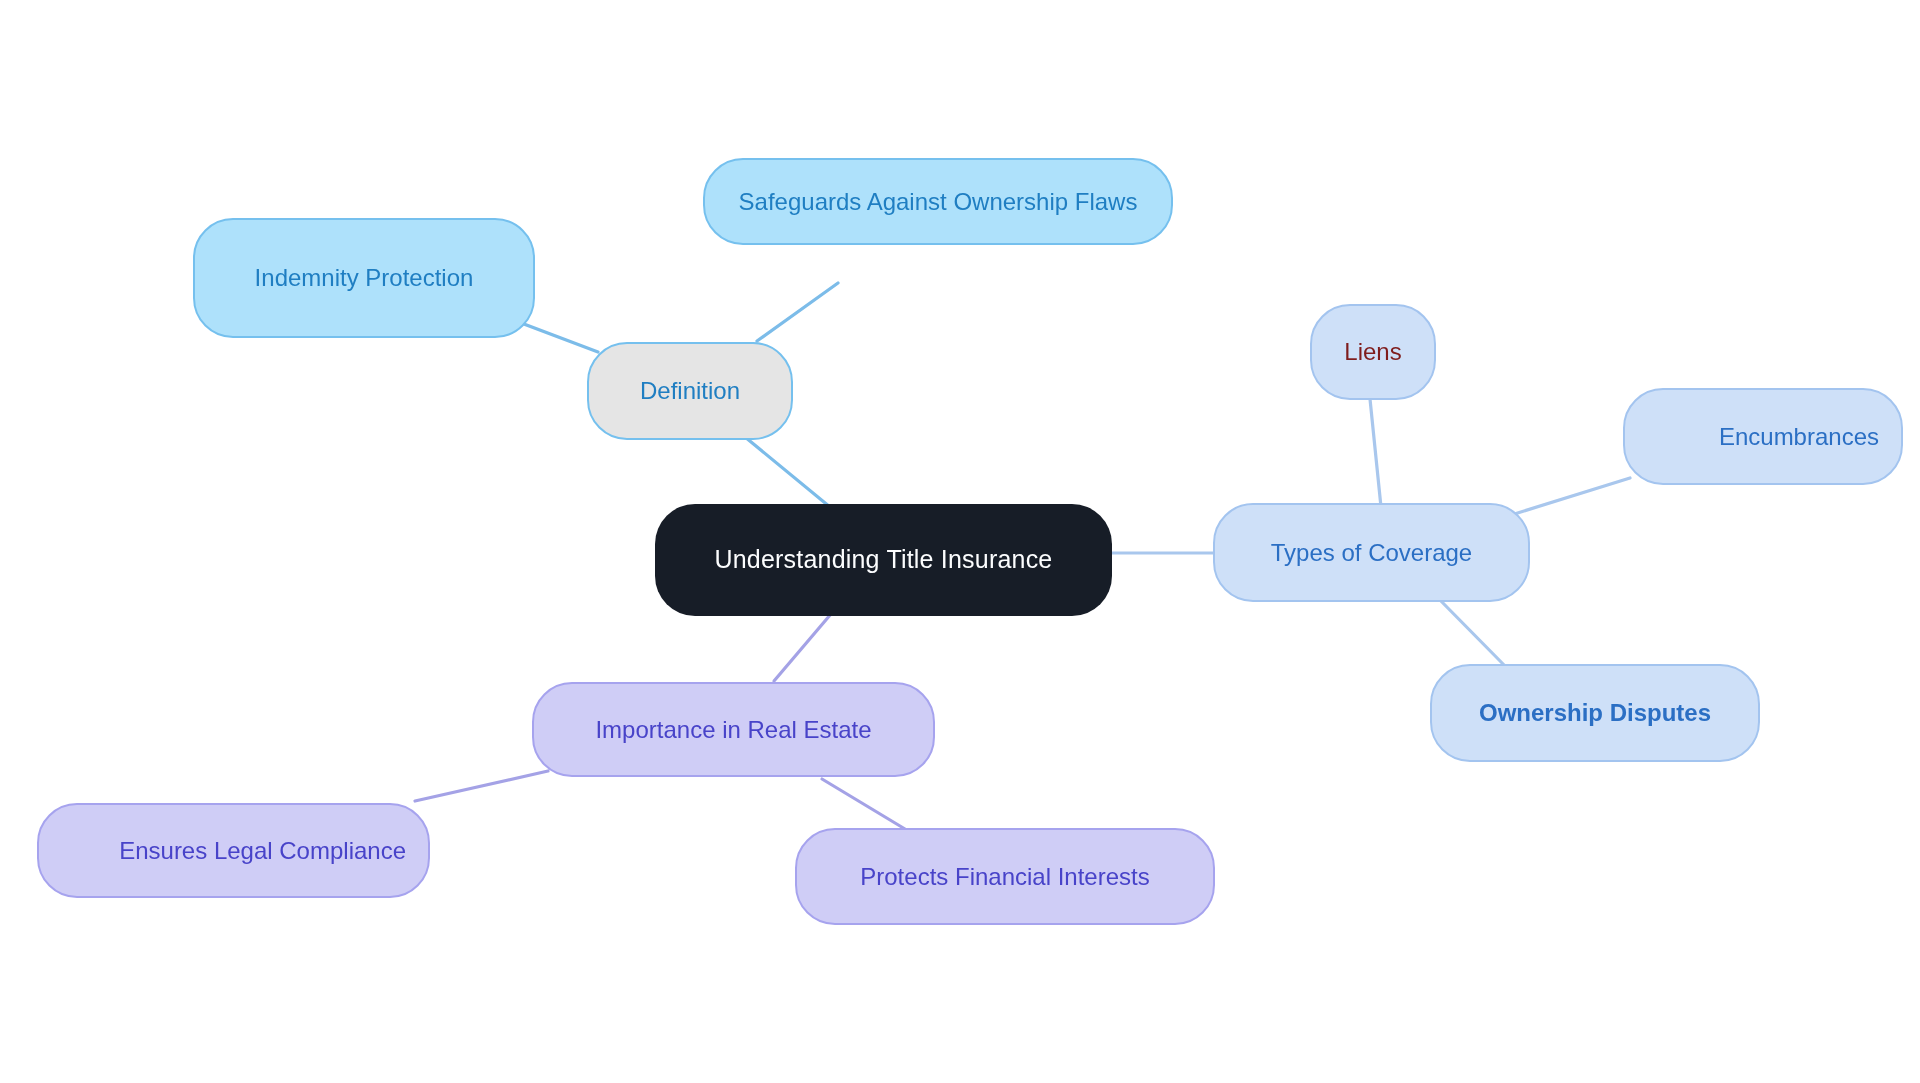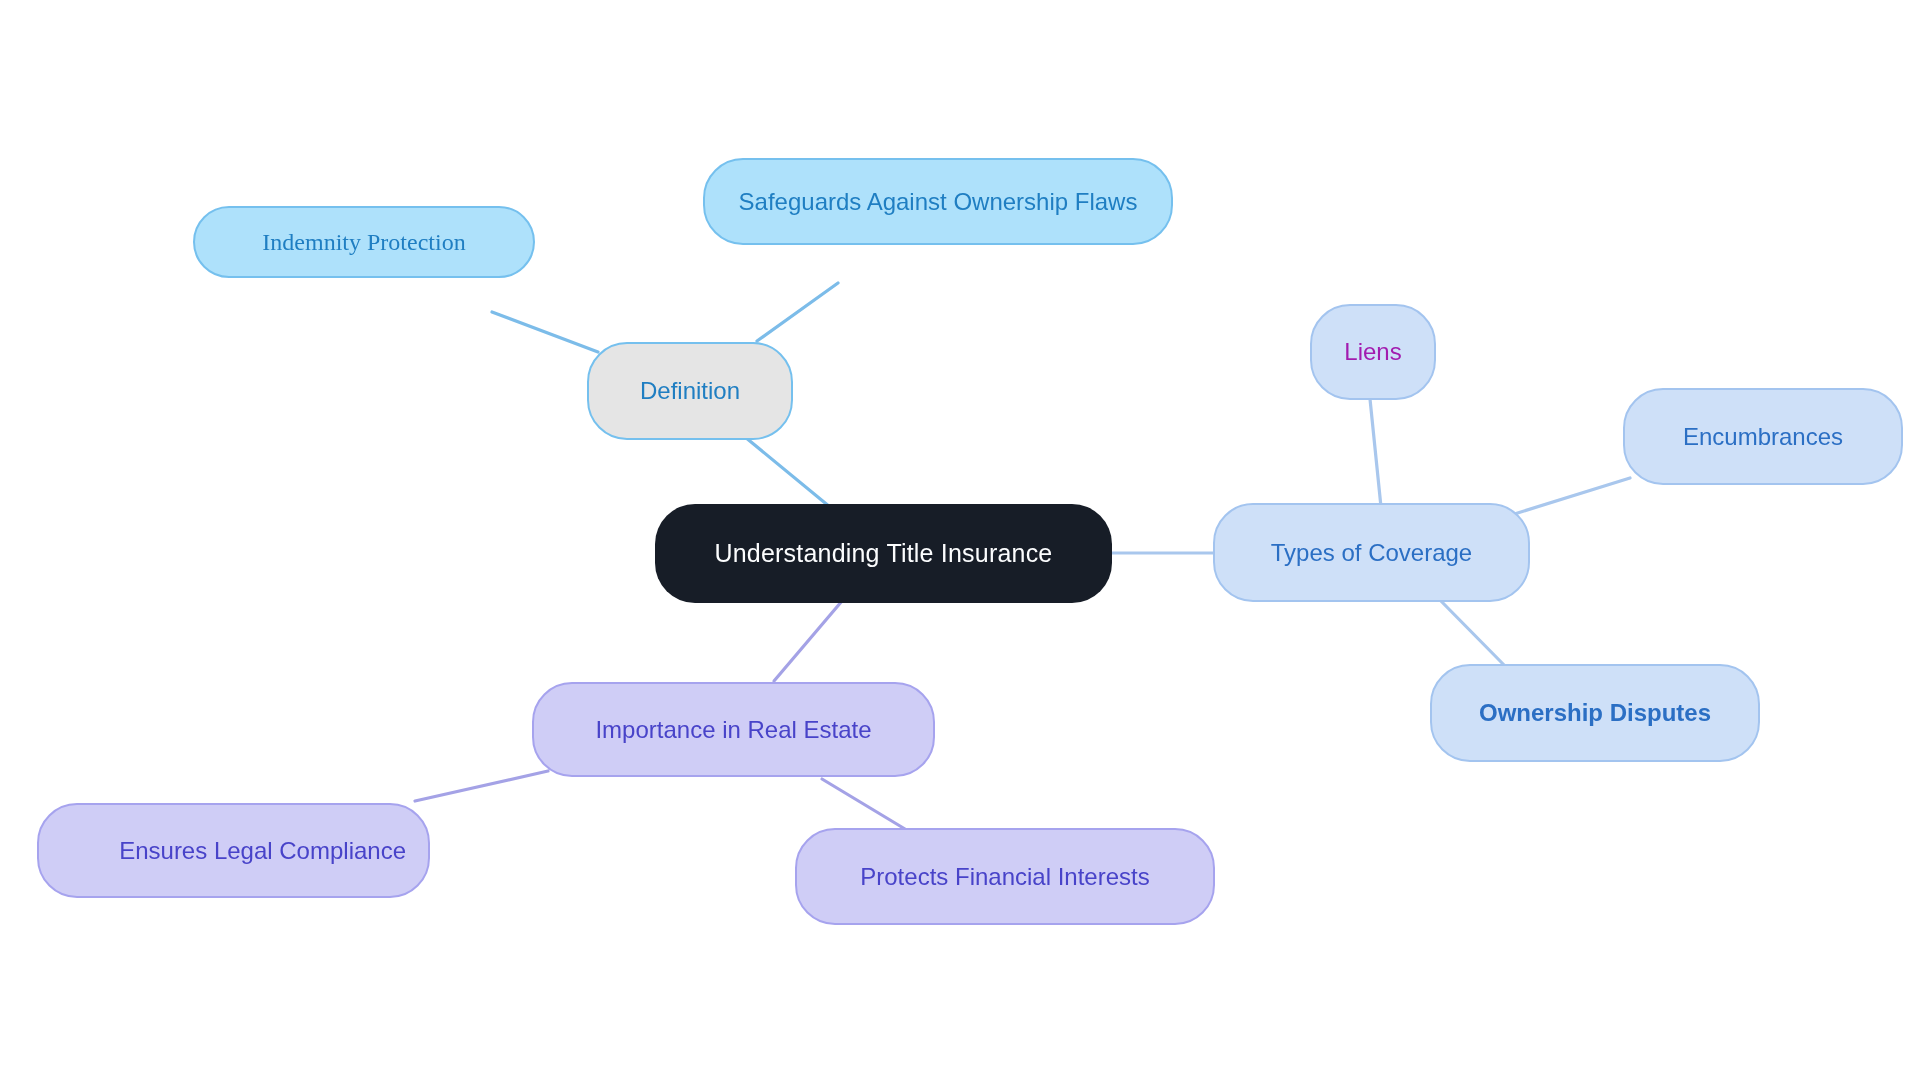--- a/index.html
+++ b/index.html
@@ -60,45 +60,45 @@
     <line x1="745" y1="437" x2="830" y2="507" stroke="#7cbce9"></line>
     <line x1="1108" y1="553" x2="1218" y2="553" stroke="#a9c7ed"></line>
     <line x1="1370" y1="399" x2="1381" y2="507" stroke="#a9c7ed"></line>
     <line x1="1630" y1="478" x2="1508" y2="516" stroke="#a9c7ed"></line>
     <line x1="1438" y1="598" x2="1506" y2="667" stroke="#a9c7ed"></line>
     <line x1="842" y1="601" x2="774" y2="681" stroke="#a4a2e6"></line>
     <line x1="548" y1="771" x2="415" y2="801" stroke="#a4a2e6"></line>
     <line x1="822" y1="779" x2="905" y2="829" stroke="#a4a2e6"></line>
   </svg>
 
-  <div class="node node-root" style="left: 655px; top: 504px; width: 457px; height: 99px; background: rgb(23, 29, 39); color: rgb(252, 253, 254);">
+  <div class="node node-root" style="left: 655px; top: 504px; width: 457px; height: 112px; background: rgb(23, 29, 39); color: rgb(252, 253, 254);">
     <span>Understanding Title Insurance</span>
   </div>
 
   <div class="node" style="left: 587px; top: 342px; width: 206px; height: 98px; background: #e5e5e5; border-color: rgb(117, 192, 238); color: rgb(31, 126, 194);">
     <span>Definition</span>
   </div>
 
-  <div class="node" style="left: 193px; top: 206px; width: 342px; height: 72px; background: rgb(174, 225, 251); border-color: rgb(117, 192, 238); color: rgb(31, 126, 194); font-family: Liberation Serif, serif;">
+  <div class="node" style="left: 193px; top: 218px; width: 342px; height: 120px; background: rgb(174, 225, 251); border-color: rgb(117, 192, 238); color: rgb(31, 126, 194);">
     <span>Indemnity Protection</span>
   </div>
 
   <div class="node" style="left: 703px; top: 158px; width: 470px; height: 87px; background: rgb(174, 225, 251); border-color: rgb(117, 192, 238); color: rgb(31, 126, 194);">
     <span>Safeguards Against Ownership Flaws</span>
   </div>
 
   <div class="node" style="left: 1213px; top: 503px; width: 317px; height: 99px; background: rgb(206, 224, 248); border-color: rgb(163, 196, 239); color: rgb(43, 111, 196);">
     <span>Types of Coverage</span>
   </div>
 
-  <div class="node" style="left: 1310px; top: 304px; width: 126px; height: 96px; background: rgb(206, 224, 248); border-color: rgb(163, 196, 239); color: #a21caf;">
+  <div class="node" style="left: 1310px; top: 304px; width: 126px; height: 96px; background: rgb(206, 224, 248); border-color: rgb(163, 196, 239); color: #7f1d1d;">
     <span>Liens</span>
   </div>
 
-  <div class="node" style="left: 1623px; top: 388px; width: 280px; height: 97px; background: rgb(206, 224, 248); border-color: rgb(163, 196, 239); color: rgb(43, 111, 196);">
+  <div class="node" style="left: 1623px; top: 388px; width: 280px; height: 97px; background: rgb(206, 224, 248); border-color: rgb(163, 196, 239); color: rgb(43, 111, 196); justify-content: flex-end;">
     <span>Encumbrances</span>
   </div>
 
   <div class="node" style="left: 1430px; top: 664px; width: 330px; height: 98px; background: rgb(206, 224, 248); border-color: rgb(163, 196, 239); color: rgb(43, 111, 196); font-weight: bold;">
     <span>Ownership Disputes</span>
   </div>
 
   <div class="node" style="left: 532px; top: 682px; width: 403px; height: 95px; background: rgb(207, 205, 246); border-color: rgb(166, 163, 238); color: rgb(72, 67, 201);">
     <span>Importance in Real Estate</span>
   </div>

